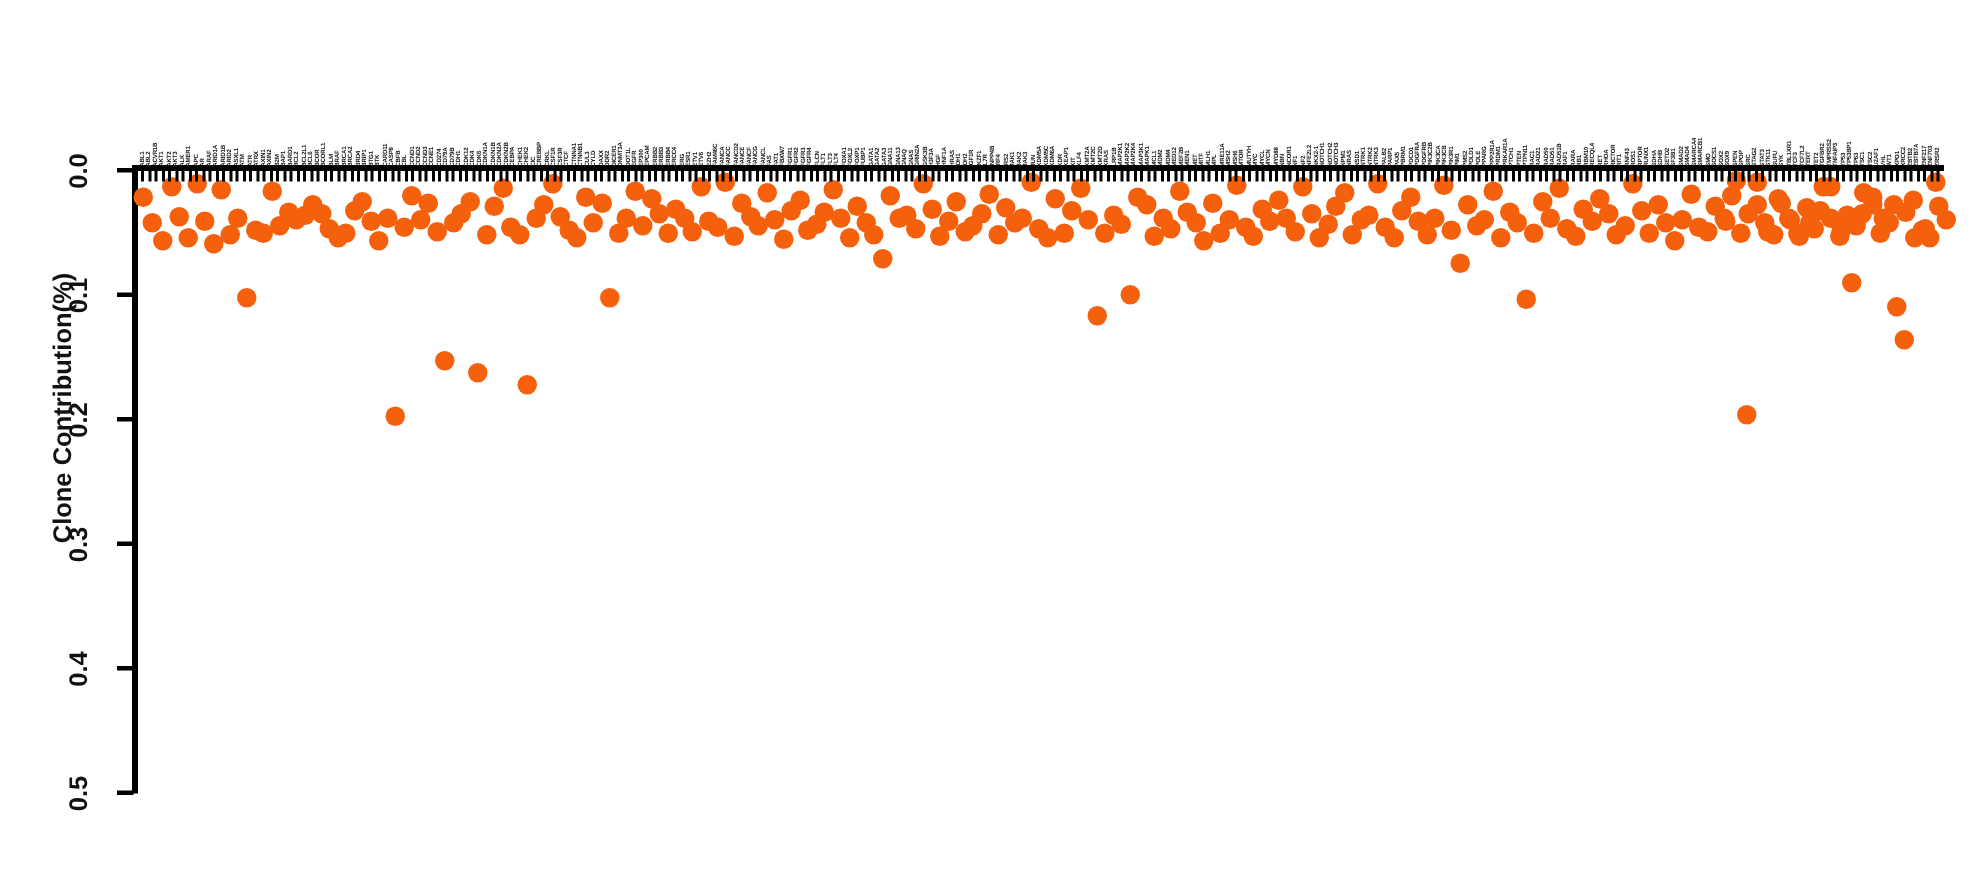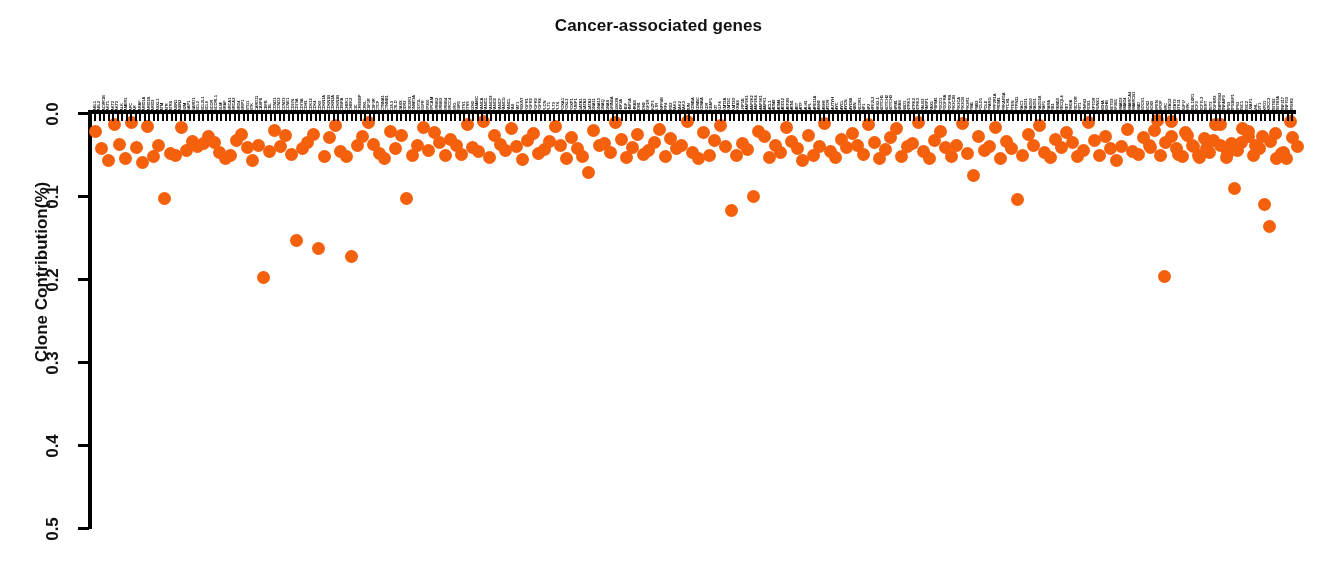--- a/index.html
+++ b/index.html
@@ -77,21 +77,20 @@
     background:#f4600c;
   }
 
   #plot-area{position:absolute;left:0;top:0;width:1317px;height:588px;}
 </style>
 </head>
 <body>
 
 <div id="figure">
 
-  <div id="chart-title">Cancer-associated genes</div>
 
   <div id="y-axis-label">Clone Contribution(%)</div>
 
   <div id="y-axis-line"></div>
   <div id="x-axis-line"></div>
 
   <div id="plot-area">
       <div class="dot" style="left: 88.5px; top: 124.5px; background: rgb(244, 96, 12);"></div>
       <div class="dot" style="left: 94.5px; top: 141.5px; background: rgb(244, 96, 12);"></div>
       <div class="dot" style="left: 101.5px; top: 153.5px; background: rgb(244, 96, 12);"></div>

